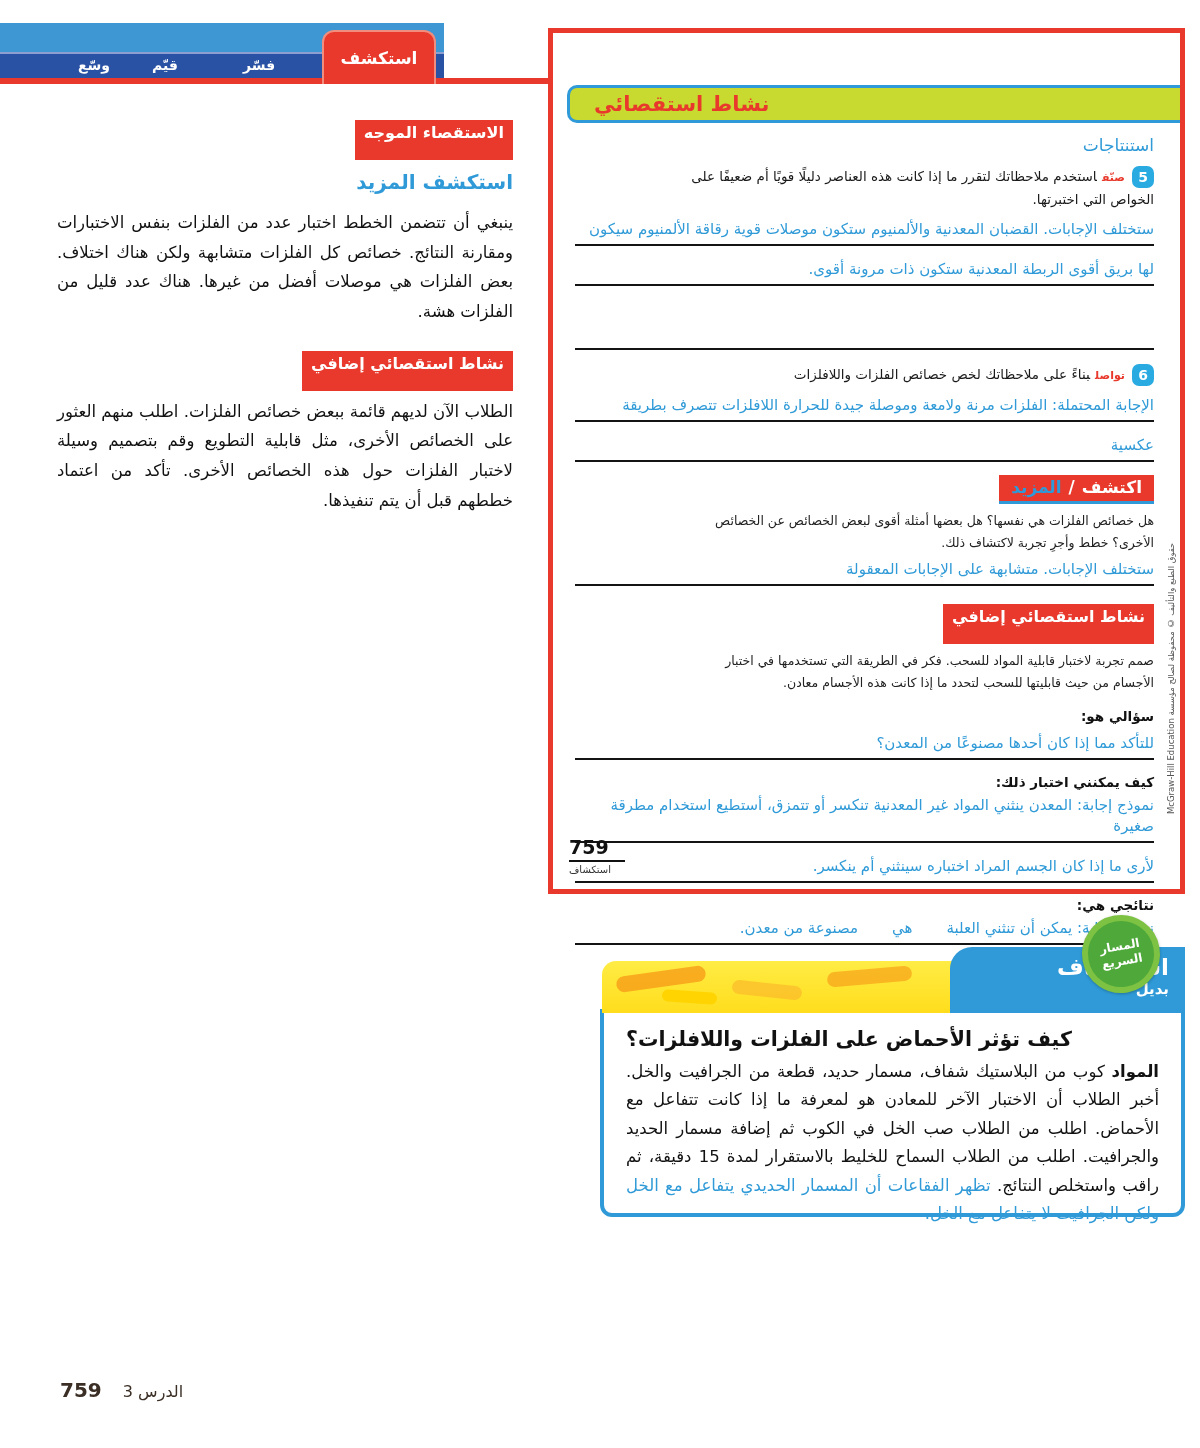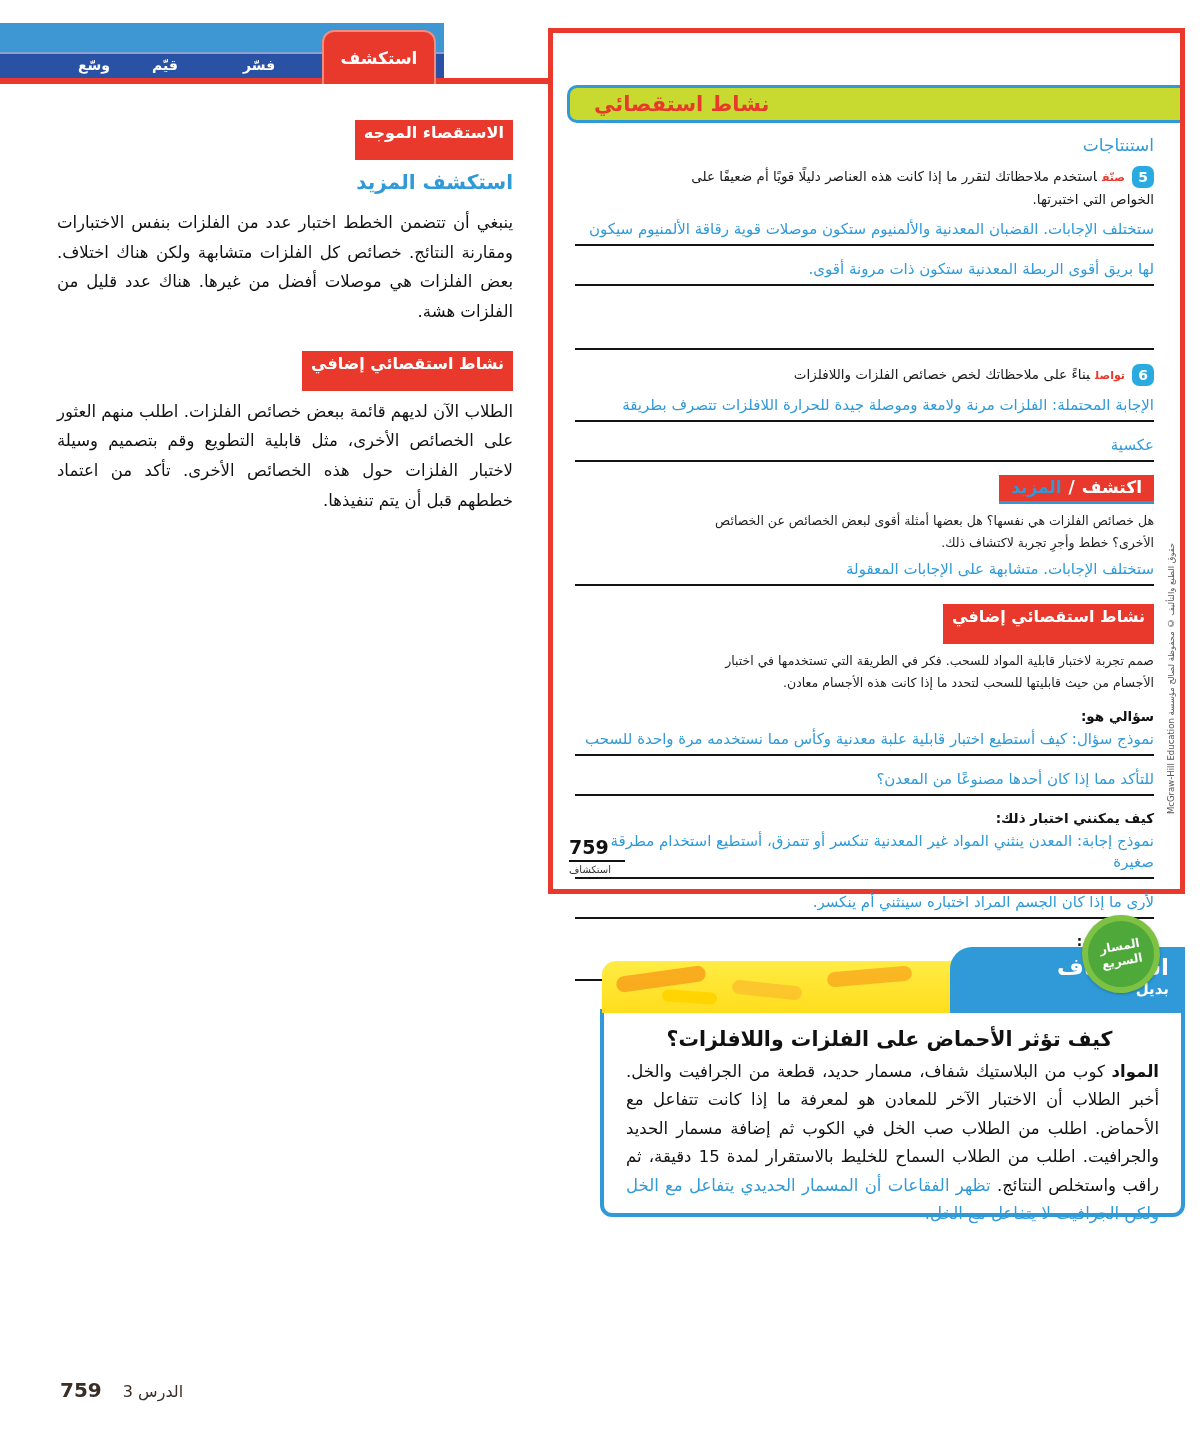--- a/index.html
+++ b/index.html
@@ -61,21 +61,21 @@
   .alt-tab{position:absolute;right:0;top:14px;width:235px;height:66px;background:#2f9ad7;border-radius:22px 0 0 0;color:#fff;direction:rtl;padding:7px 16px 0 0;box-sizing:border-box;z-index:2;}
   .alt-tab .t1{font-size:23px;font-weight:bold;line-height:1.15;}
   .alt-tab .t2{font-size:15px;font-weight:bold;}
   .alt-yellow{position:absolute;left:2px;top:28px;width:352px;height:52px;background:linear-gradient(#ffec45,#ffdd1c);border-radius:14px 0 0 0;overflow:hidden;z-index:1;}
   .scribble{position:absolute;border-radius:10px;}
   .s1{left:14px;top:10px;width:90px;height:16px;background:#f7a11a;transform:rotate(-8deg);opacity:.85;}
   .s2{left:130px;top:22px;width:70px;height:14px;background:#fbbf2c;transform:rotate(6deg);opacity:.8;}
   .s3{left:225px;top:8px;width:85px;height:15px;background:#f7a11a;transform:rotate(-5deg);opacity:.7;}
   .s4{left:60px;top:30px;width:55px;height:12px;background:#ffd400;transform:rotate(4deg);}
   .alt-content{position:absolute;left:0;right:0;top:76px;bottom:0;background:#fff;border:4px solid #2f9ad7;border-radius:0 0 12px 12px;box-sizing:border-box;padding:12px 22px 8px;direction:rtl;}
-  .alt-title{font-size:20.5px;font-weight:bold;color:#111;margin:2px 6px 7px 0;text-align:center;}
+  .alt-title{font-size:20.5px;font-weight:bold;color:#111;margin:2px 6px 7px 0;text-align:left;}
   .alt-body{font-size:16.5px;line-height:1.72;text-align:justify;color:#111;margin:0;}
   .materials{font-weight:bold;}
   .blue-ans{color:#2f9ad7;}
   .green-badge{
     position:absolute;left:482px;top:-18px;width:78px;height:78px;border-radius:50%;
     background:#4ea83a;border:6px solid #7dc242;box-sizing:border-box;display:flex;flex-direction:column;
     align-items:center;justify-content:center;color:#fff;font-weight:bold;font-size:12px;line-height:1.25;
     transform:rotate(-10deg);z-index:3;box-shadow:0 1px 3px rgba(0,0,0,.25);
   }
   
@@ -134,21 +134,20 @@
     </div>
     <div class="small-text">هل خصائص الفلزات هي نفسها؟ هل بعضها أمثلة أقوى لبعض الخصائص عن الخصائص الأخرى؟ خطط وأجرِ تجربة لاكتشاف ذلك.</div>
     <div class="ans tight">ستختلف الإجابات. متشابهة على الإجابات المعقولة</div>
 
     <div class="extra-badge-row">
       <span class="red-badge">نشاط استقصائي إضافي</span>
     </div>
     <div class="small-text">صمم تجربة لاختبار قابلية المواد للسحب. فكر في الطريقة التي تستخدمها في اختبار الأجسام من حيث قابليتها للسحب لتحدد ما إذا كانت هذه الأجسام معادن.</div>
 
     <div class="label-bold">سؤالي هو:</div>
-    <div class="ans tight">نموذج سؤال: كيف أستطيع اختبار قابلية علبة معدنية وكأس مما نستخدمه مرة واحدة للسحب</div>
     <div class="ans">للتأكد مما إذا كان أحدها مصنوعًا من المعدن؟</div>
 
     <div class="label-bold">كيف يمكنني اختبار ذلك:</div>
     <div class="ans tight">نموذج إجابة: المعدن ينثني المواد غير المعدنية تنكسر أو تتمزق، أستطيع استخدام مطرقة صغيرة</div>
     <div class="ans">لأرى ما إذا كان الجسم المراد اختباره سينثني أم ينكسر.</div>
 
     <div class="label-bold">نتائجي هي:</div>
     <div class="ans tight">
       <span>نموذج إجابة: يمكن أن تنثني العلبة</span><span class="gap"></span><span>هي</span><span class="gap"></span><span>مصنوعة من معدن.</span>
     </div>

